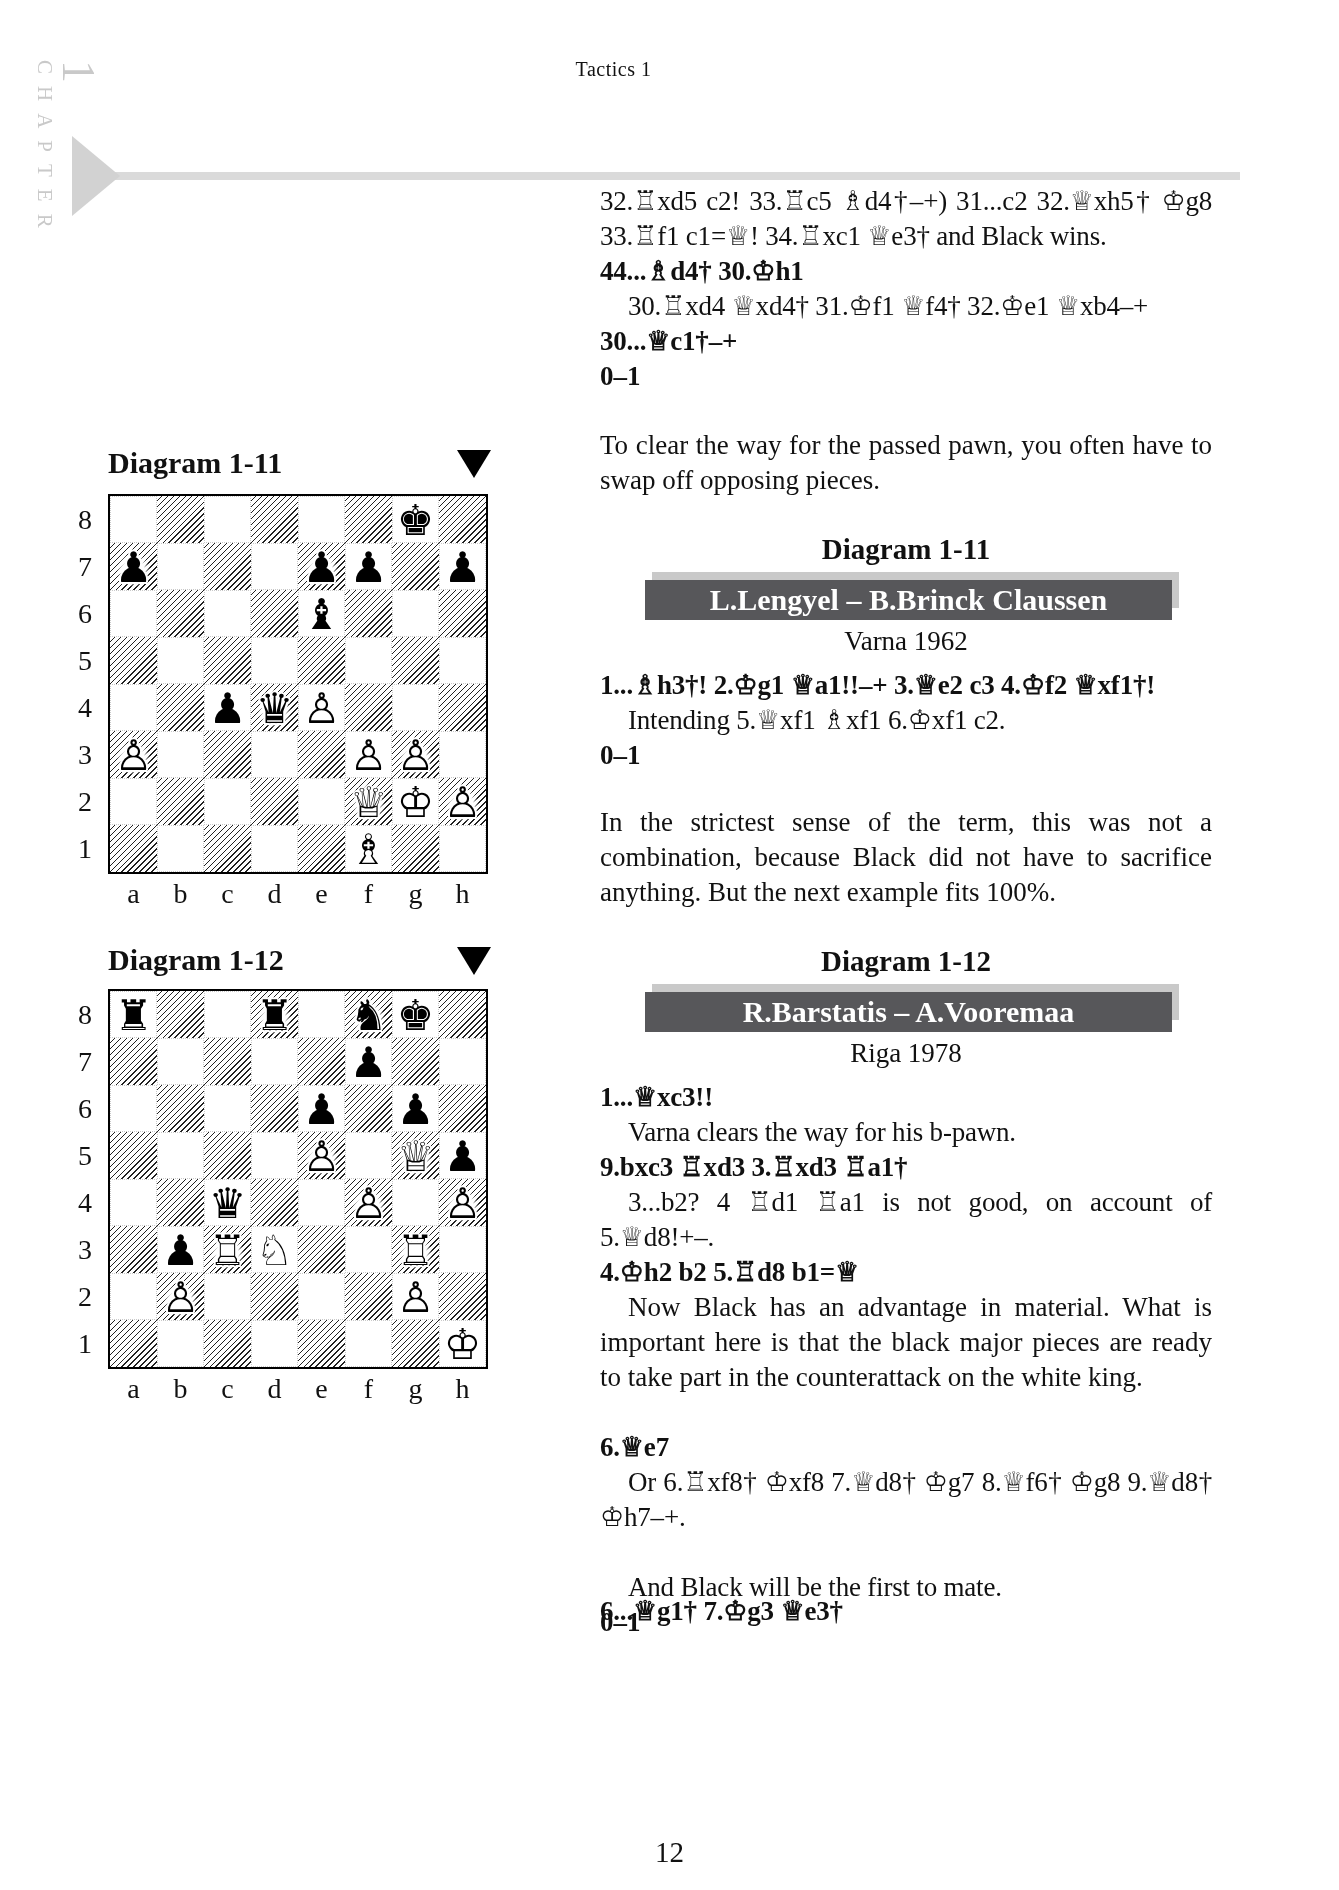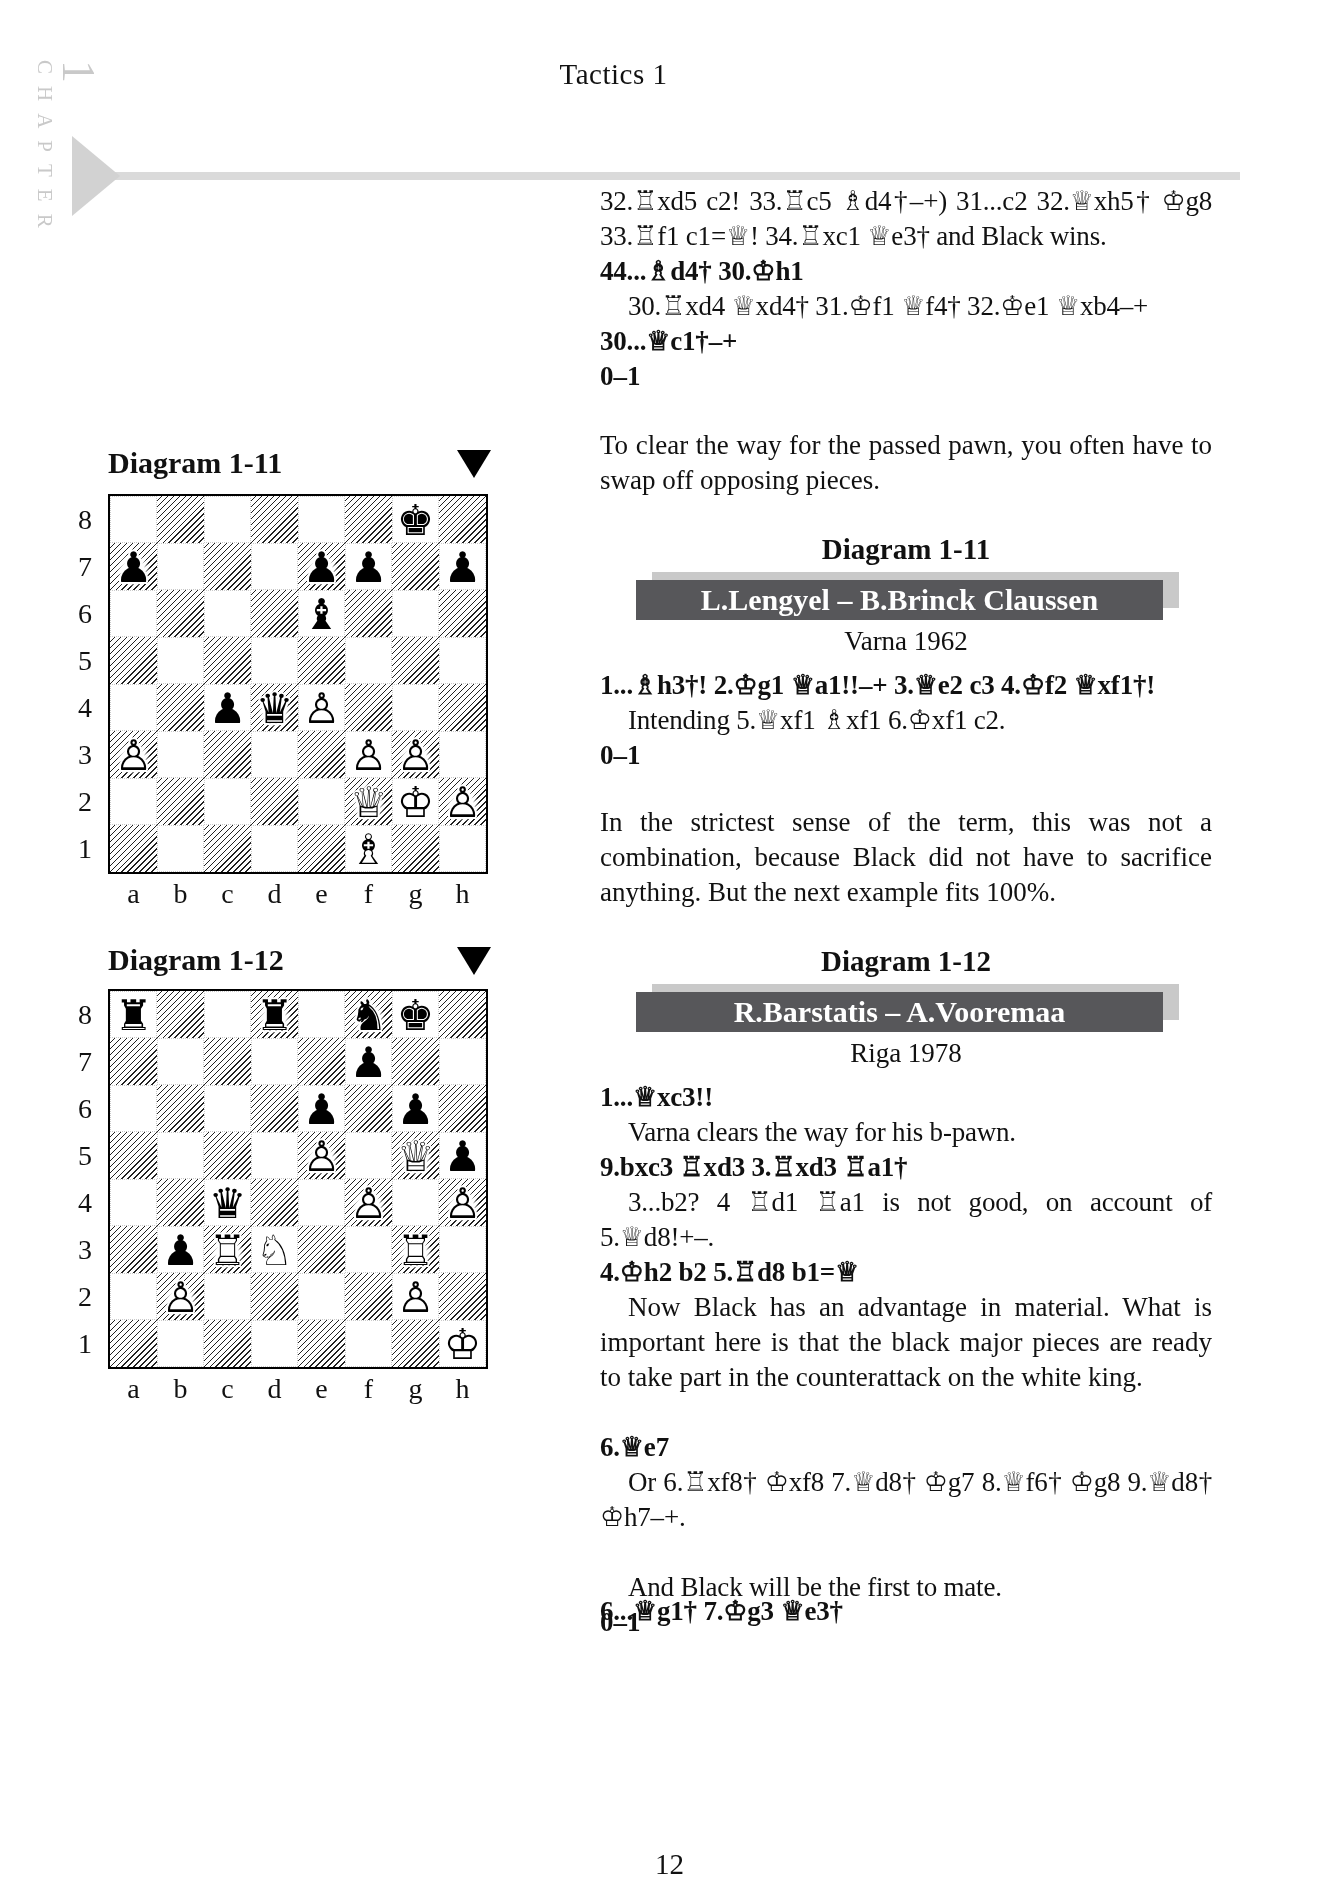--- a/index.html
+++ b/index.html
@@ -2,30 +2,30 @@
 <html><head>
 <meta charset="utf-8">
 <style>
   html,body{margin:0;padding:0;}
   body{
     width:1339px;height:1890px;position:relative;background:#ffffff;
     font-family:"Liberation Serif",serif;color:#111;overflow:hidden;
   }
   
   .page-header{position:absolute;top:58px;left:0;width:1227px;text-align:center;
-    font-size:29px;letter-spacing:.5px;}
+    font-size:20px;letter-spacing:.5px;}
   .chapter-vert{position:absolute;left:34px;top:60px;writing-mode:vertical-rl;
     color:#c9c9c9;text-align:left;line-height:1;}
   .chapter-vert .num{font-size:46px;display:block;margin-bottom:14px;}
   .chapter-vert .word{font-size:21px;letter-spacing:12px;}
   .chapter-rule{position:absolute;left:112px;top:172px;width:1128px;height:8px;background:#dadada;}
   .chapter-arrow{position:absolute;left:72px;top:136px;width:0;height:0;
     border-top:40px solid transparent;border-bottom:40px solid transparent;
     border-left:48px solid #d2d2d2;}
-  .page-num{position:absolute;top:1836px;left:0;width:1339px;text-align:center;font-size:29px;margin-top:12px;}
+  .page-num{position:absolute;top:1836px;left:0;width:1339px;text-align:center;font-size:29px;}
 
   
   .diagram-title{position:absolute;left:108px;font-size:30px;font-weight:bold;}
   .to-move-marker{position:absolute;left:457px;width:0;height:0;
     border-left:17px solid transparent;border-right:17px solid transparent;
     border-top:28px solid #000;}
   .board{position:absolute;left:108px;width:376px;height:376px;border:2px solid #000;}
   .square{position:absolute;width:47px;height:47px;box-sizing:border-box;}
   .square.light{background:#fff;border:1px dotted #c9c9c9;}
   .square.dark{background:repeating-linear-gradient(135deg,#fff 0px,#fff 3.2px,#222 3.2px,#222 4.2px);}
@@ -45,21 +45,21 @@
   .moves-main{font-weight:bold;letter-spacing:-0.2px;}
   .moves2{letter-spacing:-0.2px;}
   .para{text-align:justify;}
   .jst{text-align:justify;}
   .indent{text-indent:28px;}
   .result{font-weight:bold;}
   .diagram-header{font-weight:bold;text-align:center;font-size:29px;}
   .venue{text-align:center;}
   .banner-wrap{position:absolute;left:0;right:0;height:48px;}
   .banner-shadow{position:absolute;left:52px;top:0;width:527px;height:36px;background:#c9c9c9;}
-  .banner-main{position:absolute;left:36px;top:8px;width:527px;height:40px;background:#57575a;
+  .banner-main{position:absolute;left:45px;top:8px;width:527px;height:40px;background:#57575a;
     color:#fff;font-weight:bold;text-align:center;font-size:30px;line-height:40px;}
 </style>
 </head>
 <body>
 
 <div class="page-header">Tactics 1</div>
 
 <div class="chapter-vert">
   <span class="num">1</span>
   <span class="word">CHAPTER</span>

